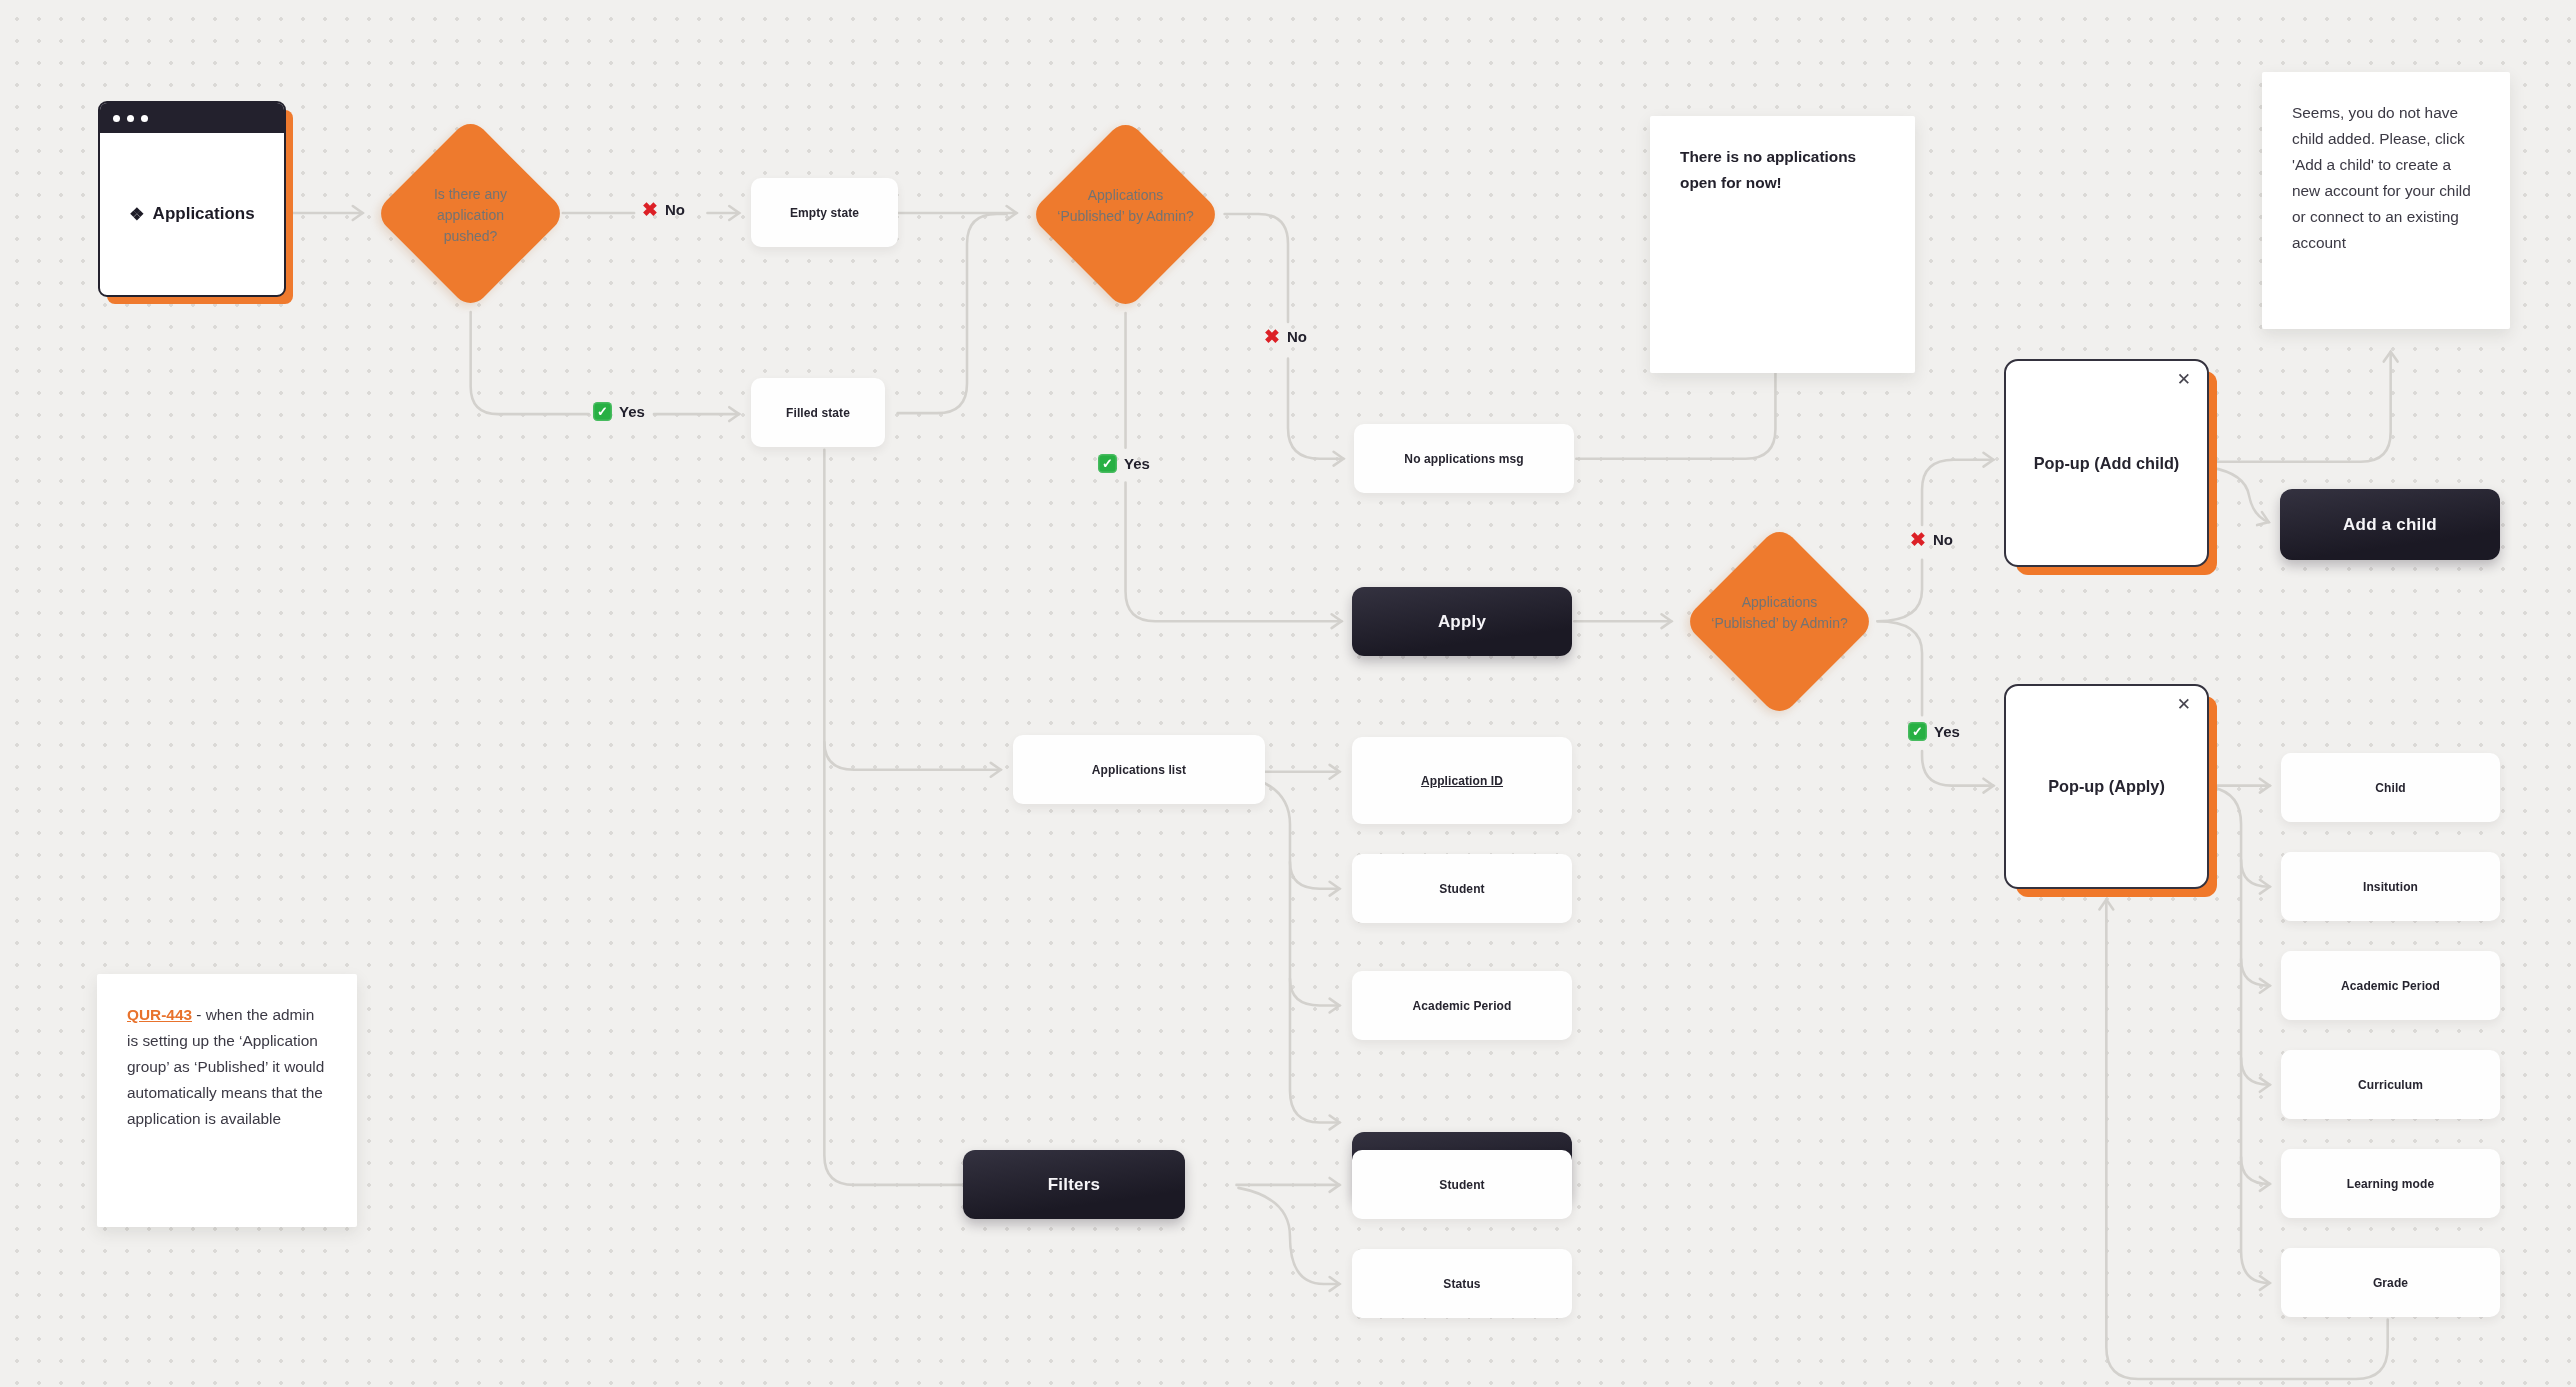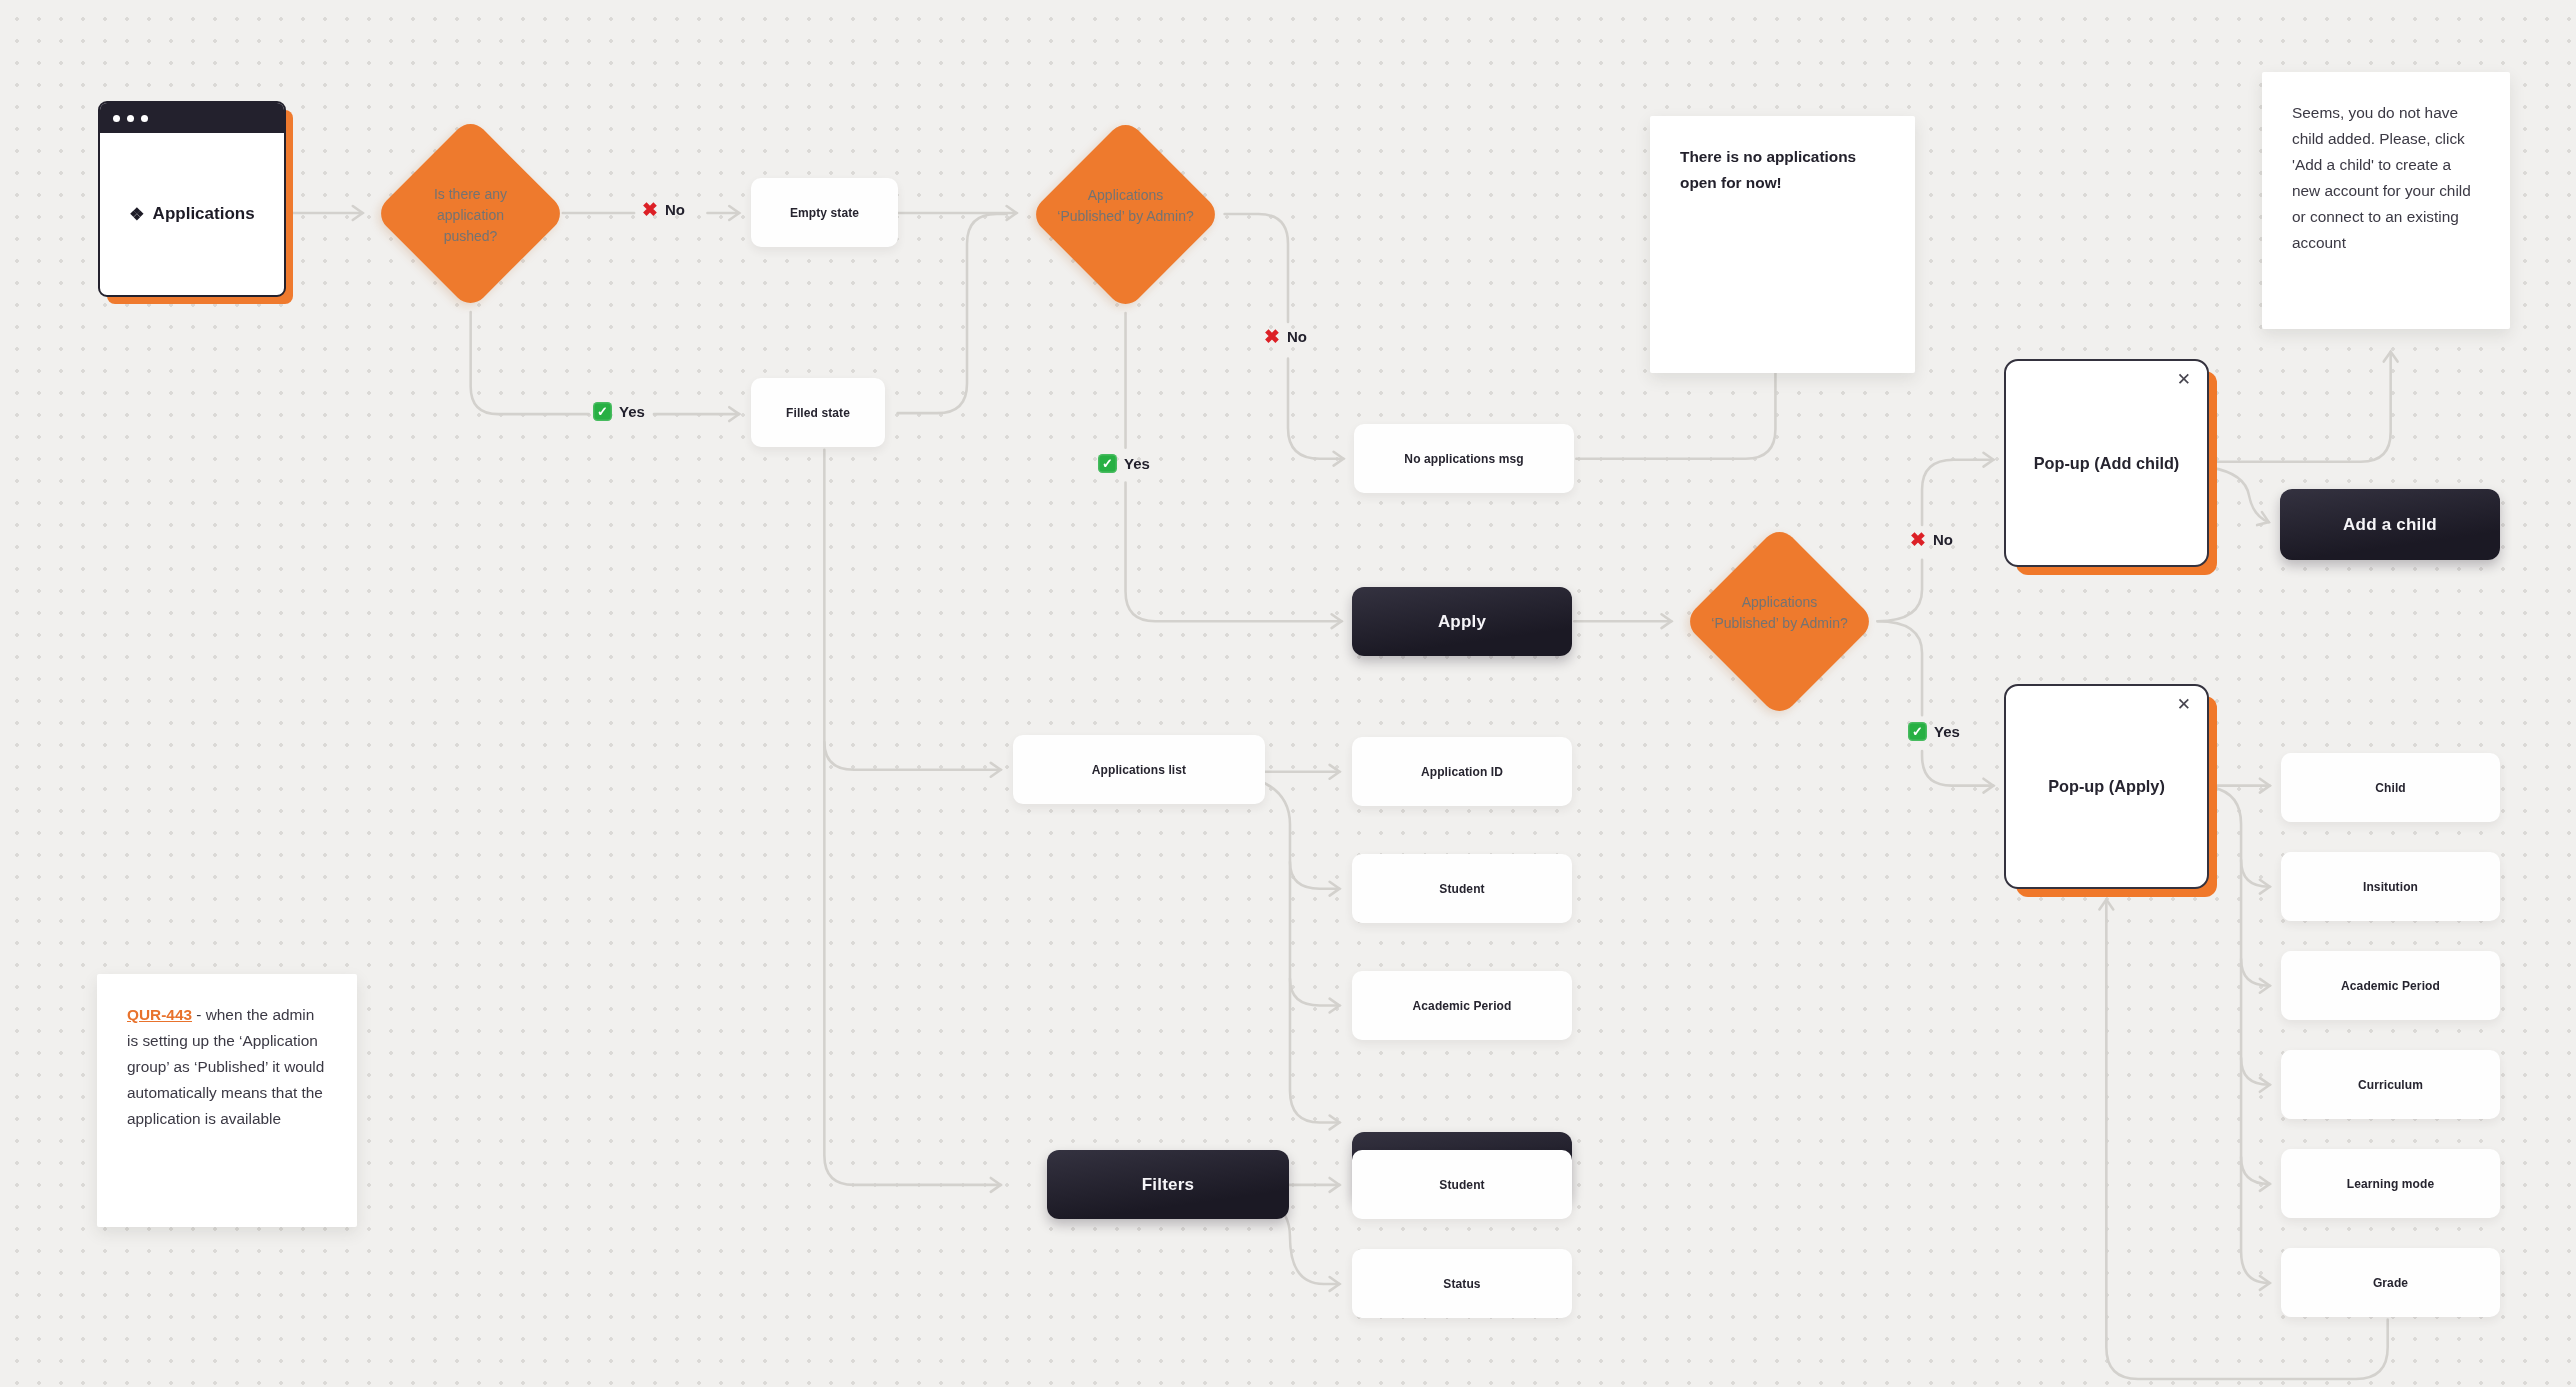--- a/index.html
+++ b/index.html
@@ -154,26 +154,26 @@
   <span class="check-box">✓</span>
   <span>Yes</span>
 </div>
 
 <div class="abs card" style="left:751px;top:178px;width:147px;height:69px;">Empty state</div>
 <div class="abs card" style="left:751px;top:378px;width:134px;height:69px;">Filled state</div>
 <div class="abs card" style="left:1354px;top:424px;width:220px;height:69px;">No applications msg</div>
 <div class="abs btn-dark" style="left:1352px;top:587px;width:220px;height:69px;">Apply</div>
 
 <div class="abs card" style="left:1013px;top:735px;width:252px;height:69px;">Applications list</div>
-<div class="abs card" style="left:1352px;top:737px;width:220px;height:69px;">Application ID</div>
+<div class="abs card" style="left:1352px;top:737px;width:220px;height:87px;text-decoration:underline;">Application ID</div>
 <div class="abs card" style="left:1352px;top:854px;width:220px;height:69px;">Student</div>
 <div class="abs card" style="left:1352px;top:971px;width:220px;height:69px;">Academic Period</div>
 <div class="abs btn-dark" style="left:1352px;top:1132px;width:220px;height:69px;text-align:right;">See details</div>
 
-<div class="abs btn-dark" style="left:1047px;top:1150px;width:242px;height:69px;">Filters</div>
+<div class="abs btn-dark" style="left:963px;top:1150px;width:222px;height:69px;">Filters</div>
 <div class="abs card" style="left:1352px;top:1150px;width:220px;height:69px;">Student</div>
 <div class="abs card" style="left:1352px;top:1249px;width:220px;height:69px;">Status</div>
 
 <div class="abs popup" style="left:2004px;top:359px;width:205px;height:208px;">
   <span class="close">✕</span>
   <span>Pop-up (Add child)</span>
 </div>
 <div class="abs btn-dark" style="left:2280px;top:489px;width:220px;height:71px;">Add a child</div>
 
 <div class="abs popup" style="left:2004px;top:684px;width:205px;height:205px;">

